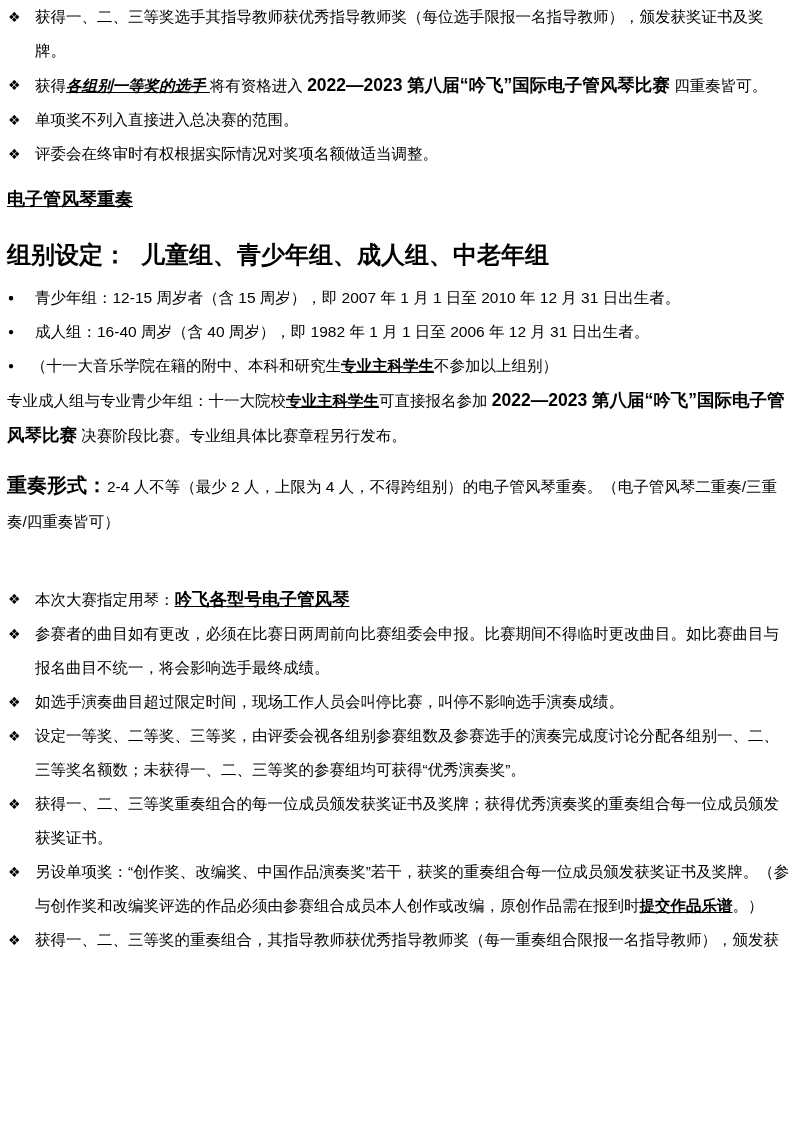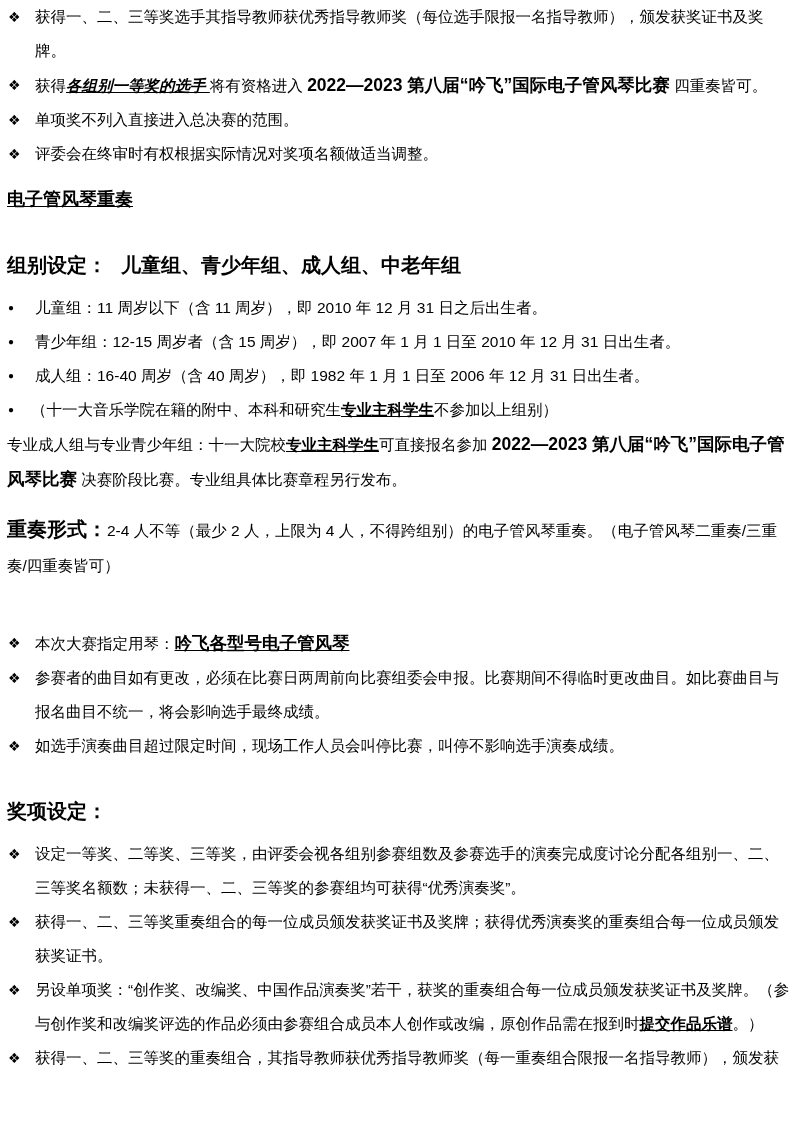--- a/index.html
+++ b/index.html
@@ -29,22 +29,22 @@
   .r-bb  { font-weight: bold; font-size: 17.5px; }
   .r-bbu { font-weight: bold; font-size: 17.5px; text-decoration: underline; }
   .r-bu  { font-weight: bold; text-decoration: underline; }
 
   
   .h-ensemble {
     font-size: 18px; font-weight: bold; text-decoration: underline;
     line-height: 34px; margin-top: 11px;
   }
   .h-groups {
-    font-size: 20px; font-weight: bold;
-    line-height: 36px; margin-top: 31px; margin-bottom: 8px;
+    font-size: 24px; font-weight: bold;
+    line-height: 36px; margin-top: 21px; margin-bottom: 8px;
   }
   .h-groups .groups-value { margin-left: 14px; }
   .h-awards {
     font-size: 20px; font-weight: bold;
     line-height: 36px; margin-top: 30px; margin-bottom: 8px;
   }
   .label-inline { font-size: 20px; font-weight: bold; }
 
   .pro-par { margin-top: 0; }
   .block-form { margin-top: 15px; line-height: 35px; }
@@ -78,21 +78,20 @@
 
   <div class="h-ensemble">电子管风琴重奏</div>
 
   <div class="h-groups">
     <span>组别设定：</span><span class="groups-value">儿童组、青少年组、成人组、中老年组</span>
   </div>
 
   <div class="dotlist">
     <div class="li">
       <span class="marker dot">●</span>
-      <span>儿童组：11 周岁以下（含 11 周岁），即 2010 年 12 月 31 日之后出生者。</span>
     </div>
     <div class="li">
       <span class="marker dot">●</span>
       <span>青少年组：12-15 周岁者（含 15 周岁），即 2007 年 1 月 1 日至 2010 年 12 月 31 日出生者。</span>
     </div>
     <div class="li">
       <span class="marker dot">●</span>
       <span>成人组：16-40 周岁（含 40 周岁），即 1982 年 1 月 1 日至 2006 年 12 月 31 日出生者。</span>
     </div>
     <div class="li">
@@ -120,21 +119,20 @@
     <div class="li">
       <span class="marker diamond">❖</span>
       <span>参赛者的曲目如有更改，必须在比赛日两周前向比赛组委会申报。比赛期间不得临时更改曲目。如比赛曲目与报名曲目不统一，将会影响选手最终成绩。</span>
     </div>
     <div class="li">
       <span class="marker diamond">❖</span>
       <span>如选手演奏曲目超过限定时间，现场工作人员会叫停比赛，叫停不影响选手演奏成绩。</span>
     </div>
   </div>
 
-  <div class="h-awards">奖项设定：</div>
 
   <div class="dlist awards-list">
     <div class="li">
       <span class="marker diamond">❖</span>
       <span>设定一等奖、二等奖、三等奖，由评委会视各组别参赛组数及参赛选手的演奏完成度讨论分配各组别一、二、三等奖名额数；未获得一、二、三等奖的参赛组均可获得“优秀演奏奖”。</span>
     </div>
     <div class="li">
       <span class="marker diamond">❖</span>
       <span>获得一、二、三等奖重奏组合的每一位成员颁发获奖证书及奖牌；获得优秀演奏奖的重奏组合每一位成员颁发获奖证书。</span>
     </div>

